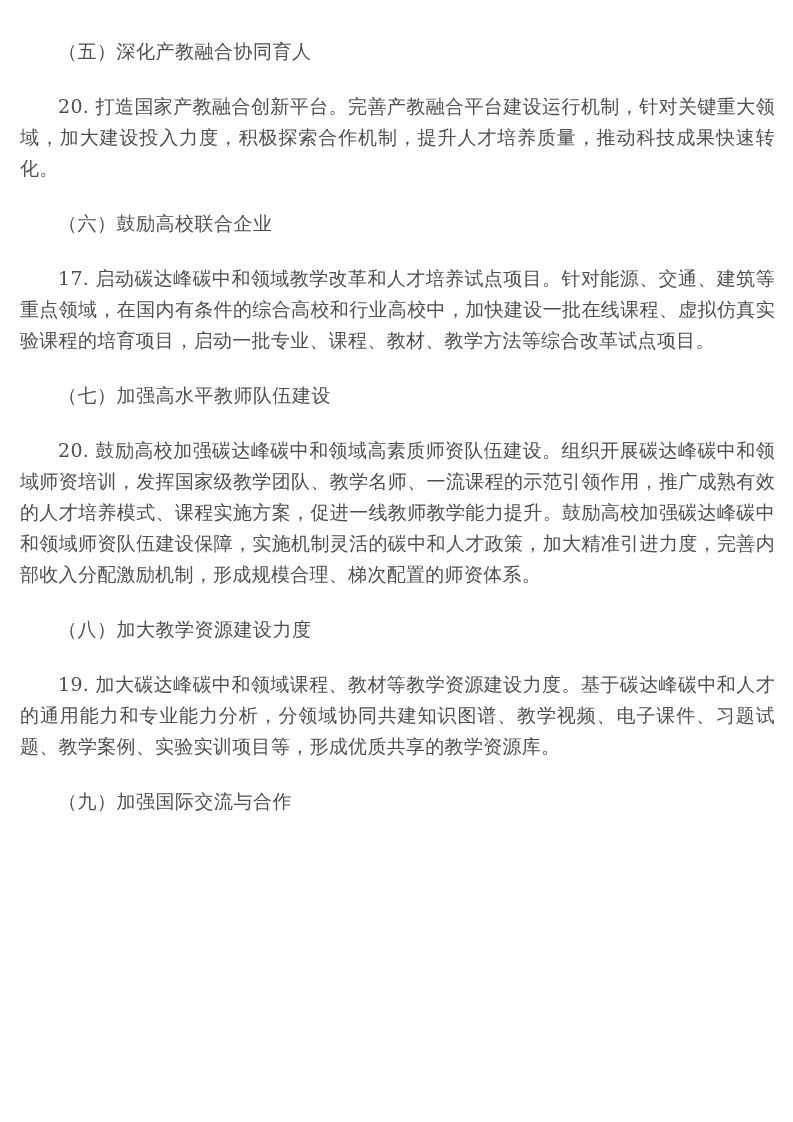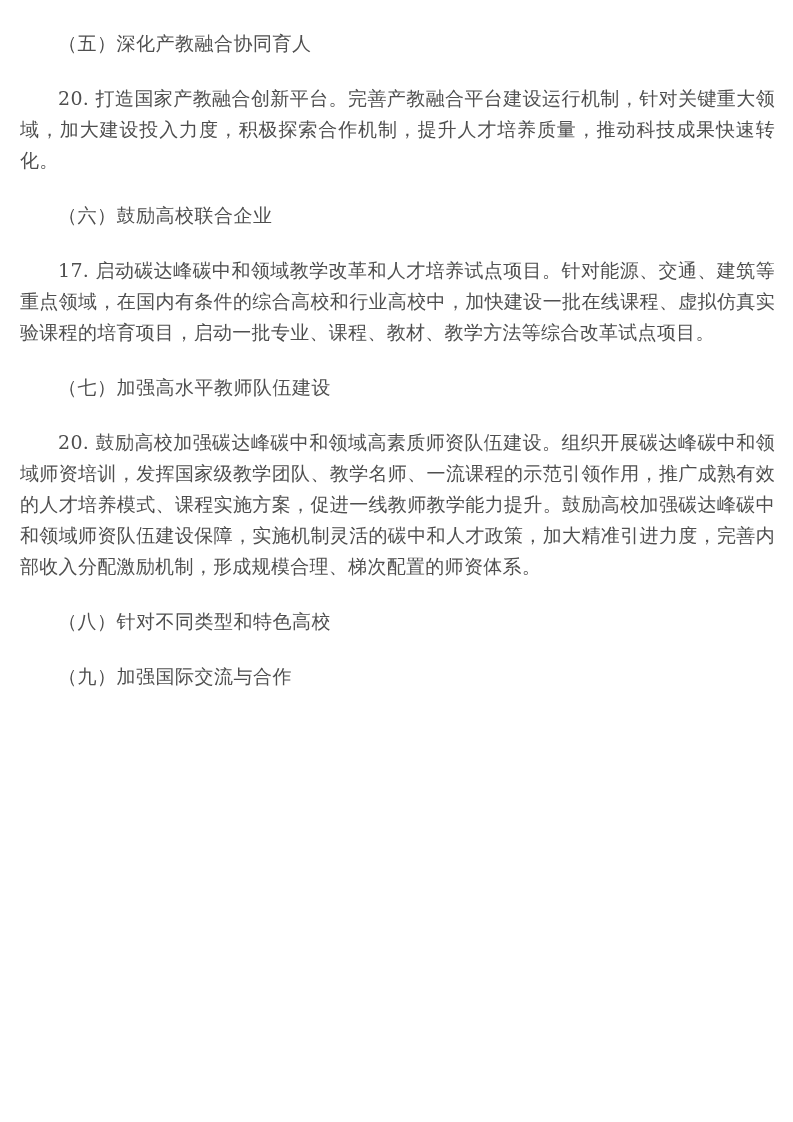--- a/index.html
+++ b/index.html
@@ -20,21 +20,21 @@
     padding: 28px 18px 0 20px;
     background: #ffffff;
     font-family: "DejaVu Serif", "Liberation Serif", serif;
     font-size: 19px;
     line-height: 31px;
     color: #4f4f4f;
     text-align: justify;
     overflow: hidden;
   }
   .page > :first-child {
-    margin-top: 0;
+    margin-top: 8px;
   }
   .section-heading {
     font-size: 19px;
     font-weight: normal;
     margin: 24px 0;
     text-indent: 2em;
     text-align: left;
     letter-spacing: 0.5px;
   }
   .body-paragraph {
@@ -46,16 +46,17 @@
 </head>
 <body>
 
 <div class="page">
   <h3 class="section-heading">（五）深化产教融合协同育人</h3>
   <p class="body-paragraph">20. 打造国家产教融合创新平台。完善产教融合平台建设运行机制，针对关键重大领域，加大建设投入力度，积极探索合作机制，提升人才培养质量，推动科技成果快速转化。</p>
   <h3 class="section-heading">（六）鼓励高校联合企业</h3>
   <p class="body-paragraph">17. 启动碳达峰碳中和领域教学改革和人才培养试点项目。针对能源、交通、建筑等重点领域，在国内有条件的综合高校和行业高校中，加快建设一批在线课程、虚拟仿真实验课程的培育项目，启动一批专业、课程、教材、教学方法等综合改革试点项目。</p>
   <h3 class="section-heading">（七）加强高水平教师队伍建设</h3>
   <p class="body-paragraph">20. 鼓励高校加强碳达峰碳中和领域高素质师资队伍建设。组织开展碳达峰碳中和领域师资培训，发挥国家级教学团队、教学名师、一流课程的示范引领作用，推广成熟有效的人才培养模式、课程实施方案，促进一线教师教学能力提升。鼓励高校加强碳达峰碳中和领域师资队伍建设保障，实施机制灵活的碳中和人才政策，加大精准引进力度，完善内部收入分配激励机制，形成规模合理、梯次配置的师资体系。</p>
-  <h3 class="section-heading">（八）针对不同类型和特色高校</h3>
+  <h3 class="section-heading">（八）加大教学资源建设力度</h3>
+  <p class="body-paragraph">19. 加大碳达峰碳中和领域课程、教材等教学资源建设力度。基于碳达峰碳中和人才的通用能力和专业能力分析，分领域协同共建知识图谱、教学视频、电子课件、习题试题、教学案例、实验实训项目等，形成优质共享的教学资源库。</p>
   <h3 class="section-heading">（九）加强国际交流与合作</h3>
 
 </div>
 
 </body></html>

